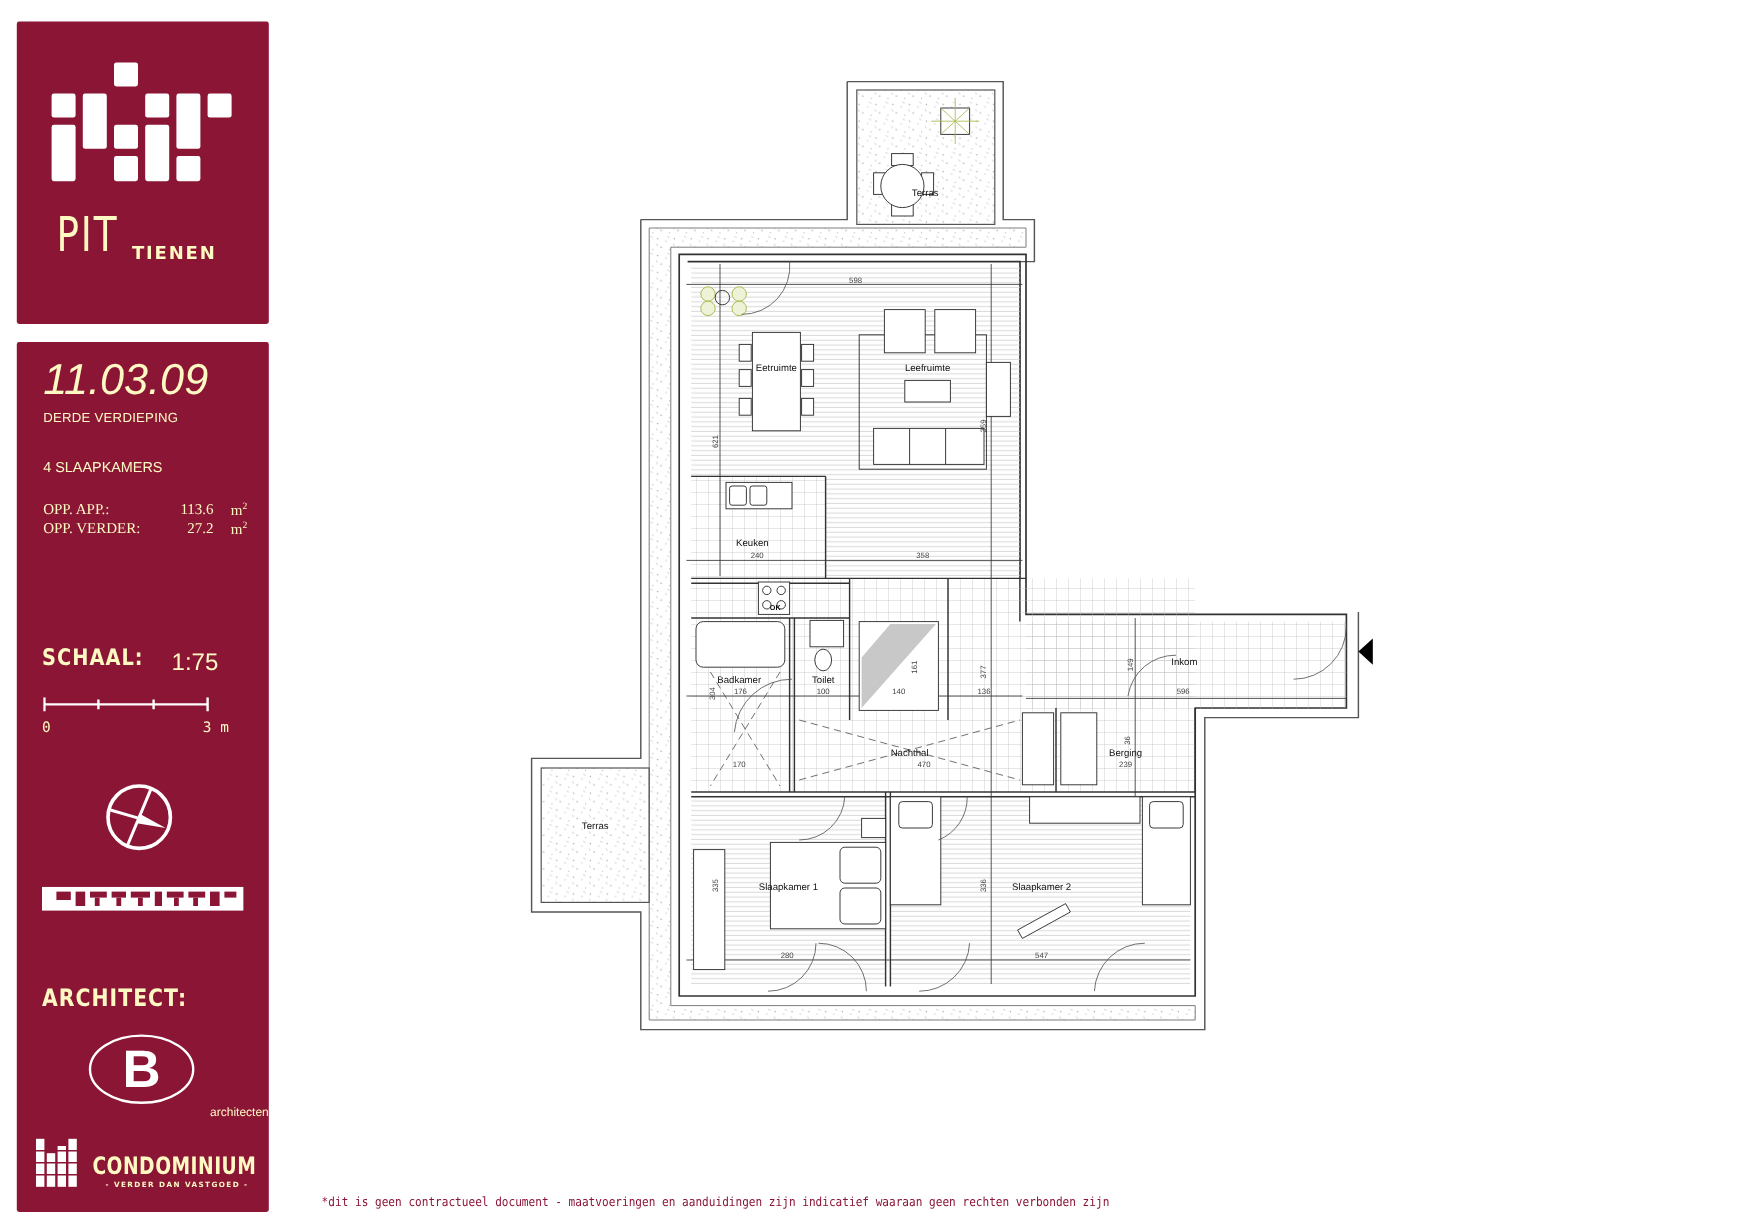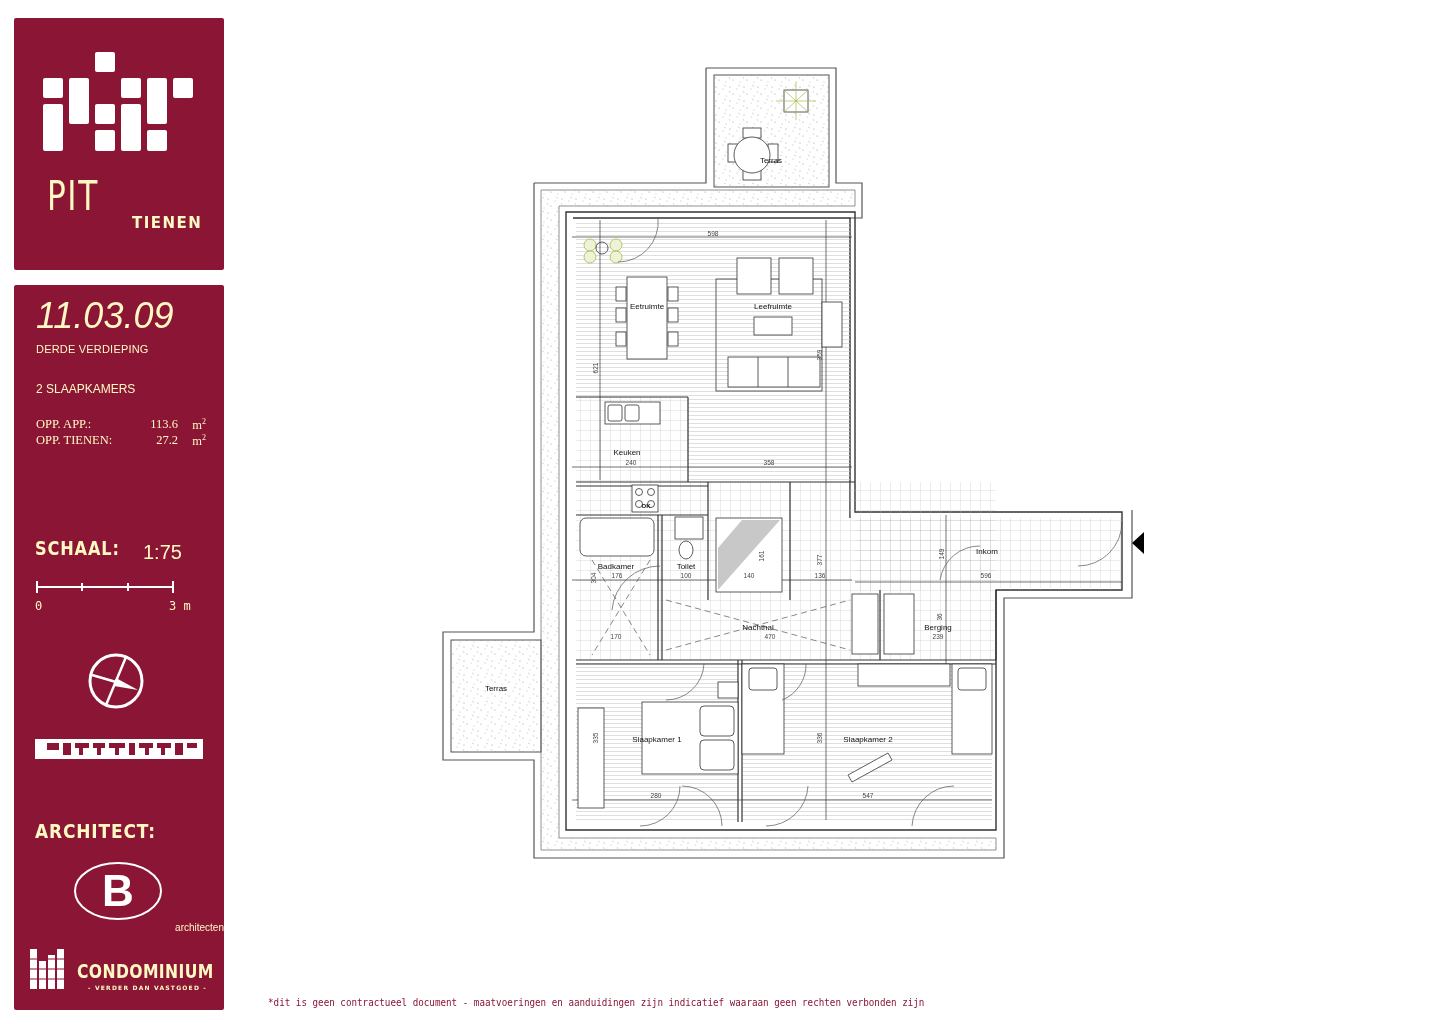--- a/index.html
+++ b/index.html
@@ -2,21 +2,21 @@
 <html><head>
 <meta charset="utf-8">
 <style>
   html, body { margin:0; padding:0; background:#ffffff; }
   body { width:1448px; height:1024px; position:relative; overflow:hidden; font-family:"DejaVu Sans", sans-serif; }
   .panel { position:absolute; left:14px; width:210px; background:#8a1535; border-radius:2px; color:#fef9c3; }
   .panel-top { top:18px; height:252px; }
   .panel-bottom { top:285px; height:725px; }
   .logo-grid { position:absolute; left:0; top:0; width:210px; height:160px; }
   .brand-pit { position:absolute; left:33px; top:158px; font-family:"DejaVu Sans", sans-serif; font-size:40px; font-weight:400; letter-spacing:2px; line-height:1; transform:scaleX(0.78); transform-origin:left top; }
-  .brand-city { position:absolute; left:96px; top:196px; font-family:"DejaVu Sans", sans-serif; font-size:15px; letter-spacing:1.5px; font-weight:bold;margin-left:22px; }
+  .brand-city { position:absolute; left:96px; top:184px; font-family:"DejaVu Sans", sans-serif; font-size:15px; letter-spacing:1.5px; font-weight:bold; }
   .unit-code { position:absolute; left:22px; top:10px; font-family:"Liberation Sans", sans-serif; font-size:36px; letter-spacing:0px;font-style:italic; }
   .floor-label { position:absolute; left:22px; top:58px; font-family:"Liberation Sans", sans-serif; font-size:11px; letter-spacing:0.2px; }
   .rooms-label { position:absolute; left:22px; top:97px; font-family:"Liberation Sans", sans-serif; font-size:12px; }
   .area-row { position:absolute; left:22px; font-family:"Liberation Serif", serif; font-size:12.5px; width:170px; }
   .area-row .lbl { position:absolute; left:0; }
   .area-row .val { position:absolute; right:28px; }
   .area-row .unit { position:absolute; right:0; }
   .area-row sup { font-size:8px; }
   .scale-title { position:absolute; left:21px; top:252px; font-family:"DejaVu Sans", sans-serif; font-size:19px; font-weight:bold; letter-spacing:1px; transform:scaleX(0.85); transform-origin:left top; }
   .scale-value { position:absolute; left:129px; top:256px; font-family:"Liberation Sans", sans-serif; font-size:20px; font-weight:normal; }
@@ -54,29 +54,29 @@
       <rect x="159" y="60" width="20" height="20" rx="2"></rect>
     </g>
   </svg>
   <div class="brand-pit">PIT</div>
   <div class="brand-city">TIENEN</div>
 </div>
 
 <div class="panel panel-bottom">
   <div class="unit-code">11.03.09</div>
   <div class="floor-label">DERDE VERDIEPING</div>
-  <div class="rooms-label">2 SLAAPKAMERS</div>
+  <div class="rooms-label">4 SLAAPKAMERS</div>
 
   <div class="area-row" style="top:132px;">
     <span class="lbl">OPP. APP.:</span>
     <span class="val">113.6</span>
     <span class="unit"><span>m</span><sup>2</sup></span>
   </div>
   <div class="area-row" style="top:148px;">
-    <span class="lbl">OPP. TIENEN:</span>
+    <span class="lbl">OPP. VERDER:</span>
     <span class="val">27.2</span>
     <span class="unit"><span>m</span><sup>2</sup></span>
   </div>
 
   <div class="scale-title">SCHAAL:</div>
   <div class="scale-value">1:75</div>
   <svg class="scale-bar" viewBox="0 0 140 12">
     <g stroke="#ffffff" stroke-width="2" fill="none">
       <line x1="1" y1="6" x2="137" y2="6"></line>
       <line x1="1" y1="0" x2="1" y2="12"></line>

